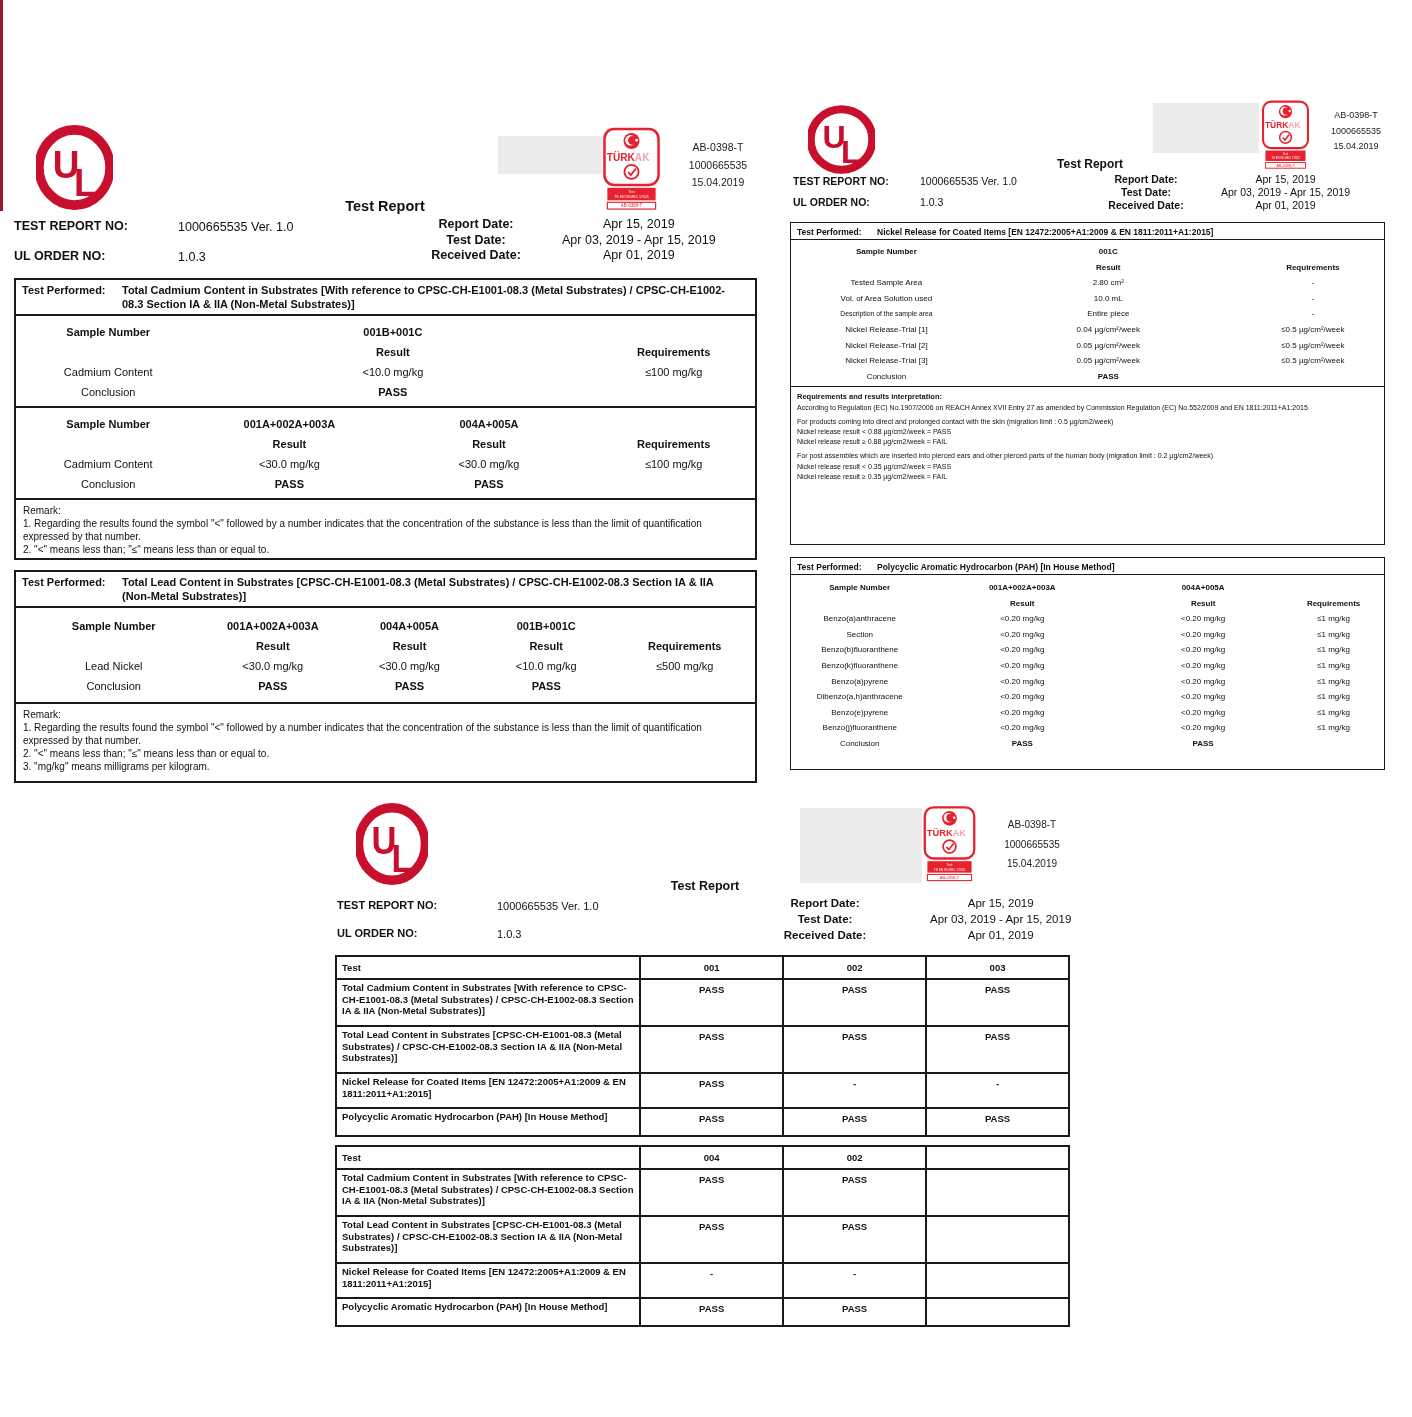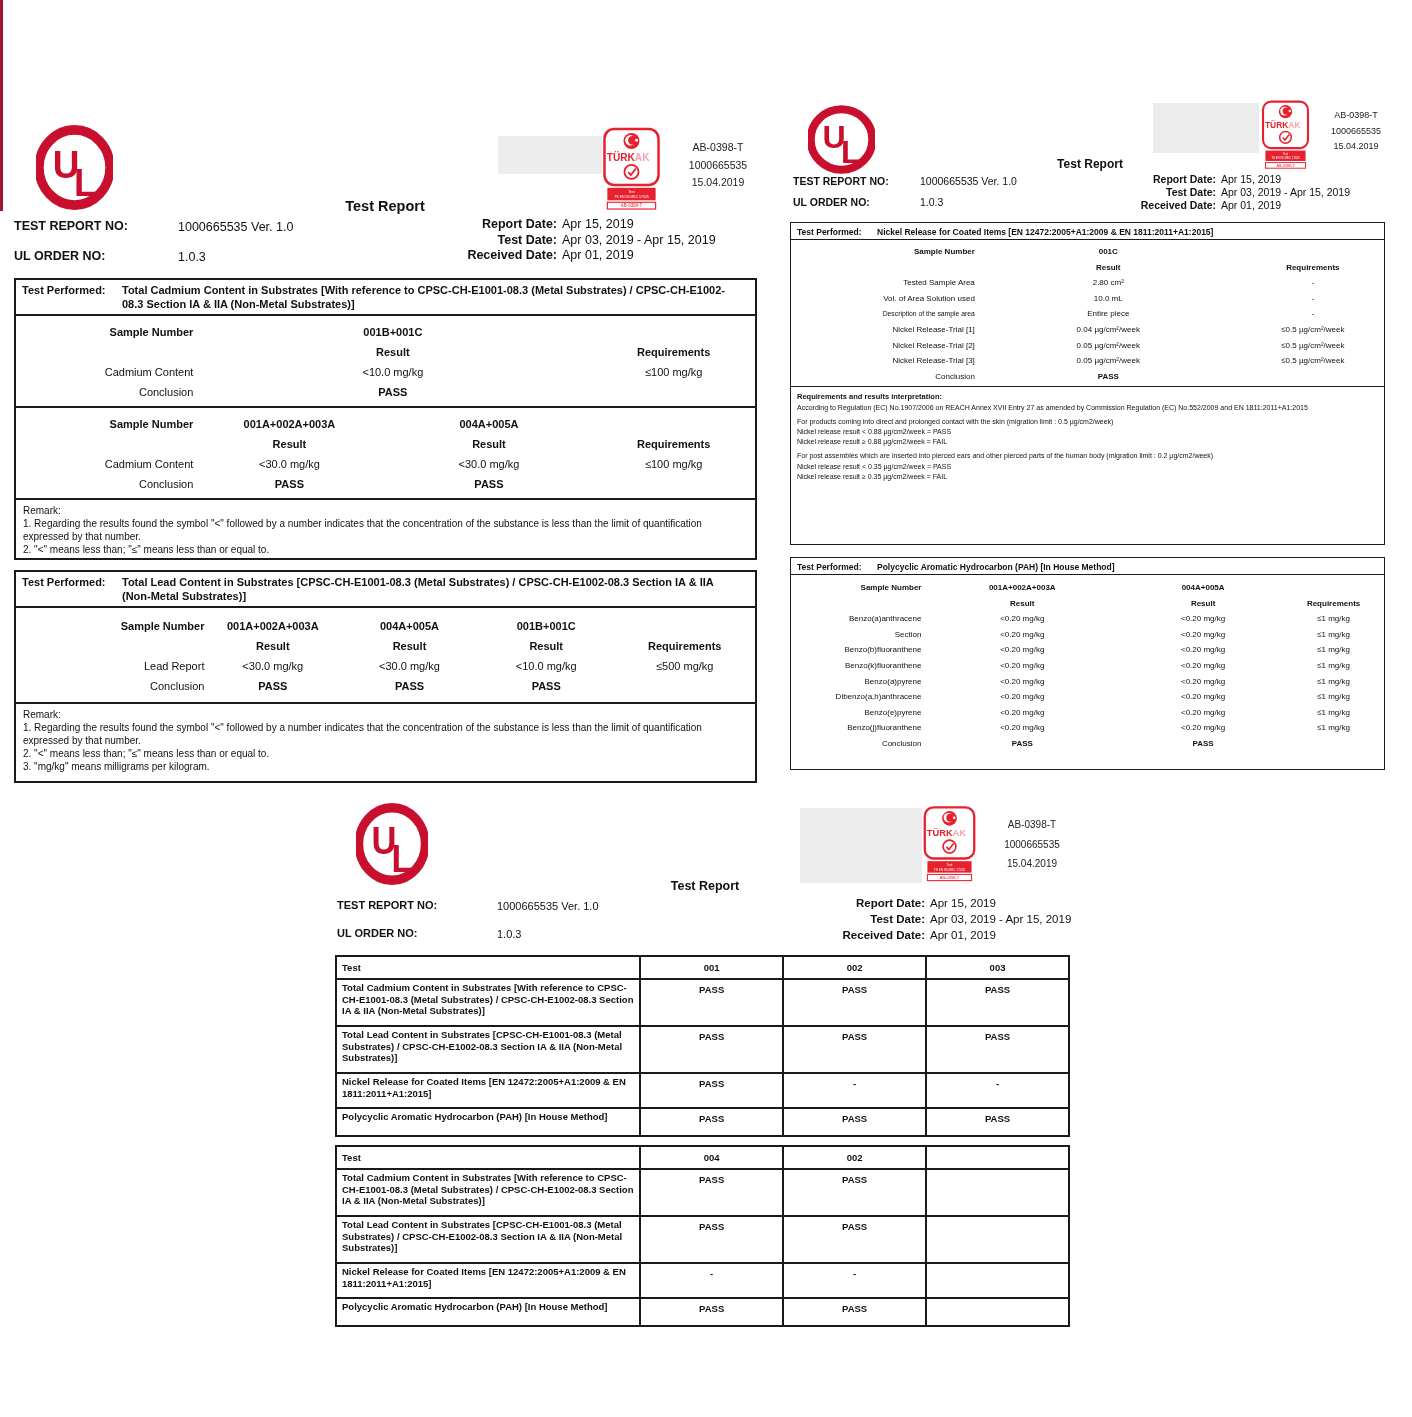--- a/index.html
+++ b/index.html
@@ -4,40 +4,40 @@
 <style>
   * { margin:0; padding:0; box-sizing:border-box; }
   html,body { background:#ffffff; }
   body {
     width:1412px; height:1417px; position:relative; overflow:hidden;
     font-family:"Liberation Sans","DejaVu Sans",sans-serif; color:#111;
   }
   .abs { position:absolute; }
   .b { font-weight:bold; }
   .tc { text-align:center; }
-  .tl { text-align:right; padding-left:7px; }
+  .tl { text-align:center; padding-left:7px; }
 
   
   .gray-band { background:#ececec; }
   .edge-strip { background:#A01830; }
 
   .ul-logo text { font-family:"Liberation Sans","DejaVu Sans",sans-serif; font-weight:bold; fill:#C8102E; }
 
   .turkak .tk-main { font:bold 10.5px "Liberation Sans","DejaVu Sans",sans-serif; fill:#E8212E; }
   .turkak .tk-sub  { font:bold 10.5px "Liberation Sans","DejaVu Sans",sans-serif; fill:#F2A3AC; }
   .turkak .tk-strip1 { font:3.6px "Liberation Sans",sans-serif; fill:#fff; text-anchor:middle; }
   .turkak .tk-strip2 { font:3.6px "Liberation Sans",sans-serif; fill:#fff; text-anchor:middle; }
   .turkak .tk-code   { font:4.6px "Liberation Sans",sans-serif; fill:#E8212E; text-anchor:middle; }
 
   .side-text { text-align:center; color:#222; }
   .side-text div { white-space:nowrap; }
 
   .dates { display:grid; }
-  .dates .dlabel { font-weight:bold; text-align:right; }
-  .dates .dval { text-align:left; padding-left:5px; white-space:nowrap; }
+  .dates .dlabel { font-weight:bold; text-align:center; }
+  .dates .dval { text-align:center; padding-left:5px; white-space:nowrap; }
 
   
   .p1-title { font-size:14.5px; font-weight:bold; text-align:center; }
   .p1-field-label { font-size:12.5px; font-weight:bold; }
   .p1-field-value { font-size:12.5px; }
   .p1-dates { grid-template-columns:162px auto; font-size:12.5px; line-height:15.6px; }
   .side-text.s1 { font-size:10.5px; line-height:17.5px; }
 
   .box1 { border:2px solid #1a1a1a; background:#fff; overflow:hidden; }
   .tp-header { display:flex; padding:4px 6px 2px; border-bottom:2px solid #1a1a1a;
@@ -223,21 +223,21 @@
         <span></span>
       </div>
       <div class="trow g5">
         <span></span>
         <span class="tc b">Result</span>
         <span class="tc b">Result</span>
         <span class="tc b">Result</span>
         <span class="tc b">Requirements</span>
       </div>
       <div class="trow g5">
-        <span class="tl">Lead Report</span>
+        <span class="tl">Lead Nickel</span>
         <span class="tc">&lt;30.0 mg/kg</span>
         <span class="tc">&lt;30.0 mg/kg</span>
         <span class="tc">&lt;10.0 mg/kg</span>
         <span class="tc">≤500 mg/kg</span>
       </div>
       <div class="trow g5">
         <span class="tl">Conclusion</span>
         <span class="tc b">PASS</span>
         <span class="tc b">PASS</span>
         <span class="tc b">PASS</span>

